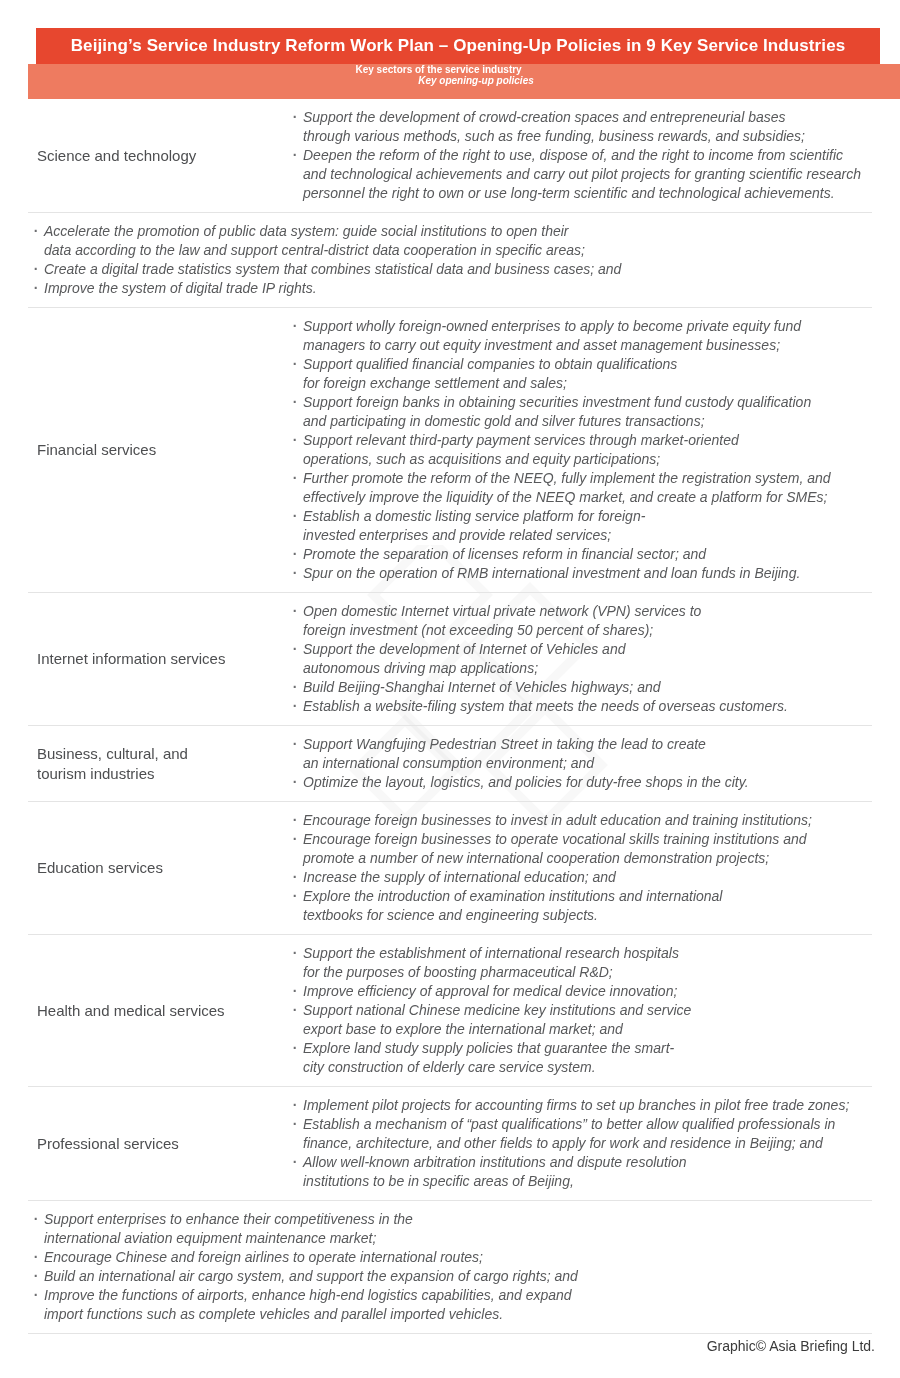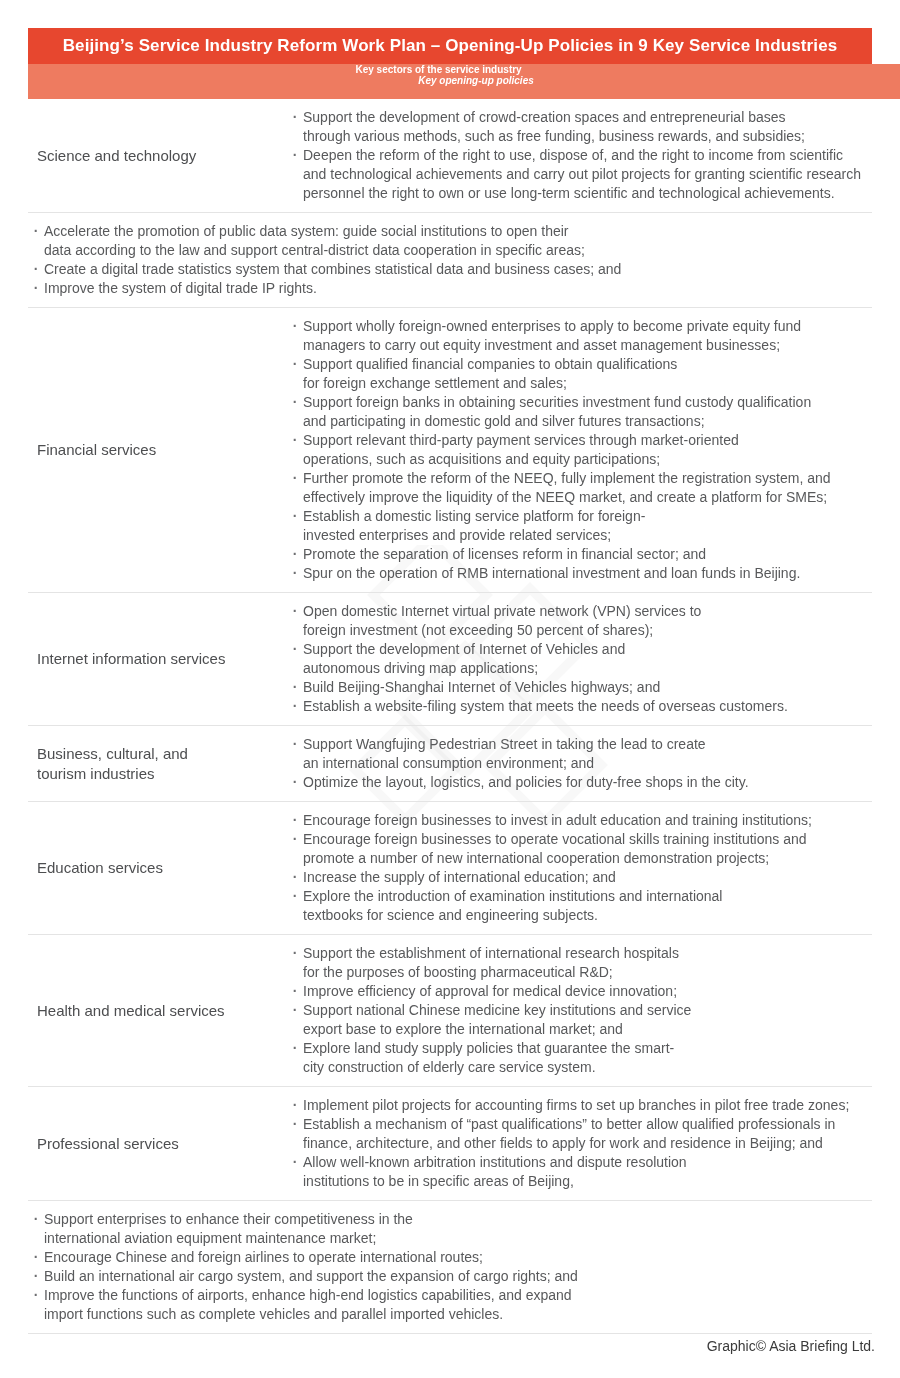--- a/index.html
+++ b/index.html
@@ -12,21 +12,21 @@
   }
   html,body{margin:0;padding:0;background:#ffffff;}
   .page{
     position:relative;
     width:900px;height:1378px;
     background:#ffffff;
     font-family:"Liberation Sans","DejaVu Sans",sans-serif;
     overflow:hidden;
   }
   .banner{
-    position:absolute;left:28px;top:28px;width:844px;height:36px;
+    position:absolute;left:36px;top:28px;width:844px;height:36px;
     background:var(--accent);
     color:#ffffff;font-weight:bold;font-size:17px;
     display:flex;align-items:center;justify-content:center;
     letter-spacing:.1px;
   }
   .colhead{
     position:absolute;left:28px;top:64px;width:896px;height:35px;
     background:var(--accent-light);
     color:#ffffff;font-weight:bold;font-size:10px;
     display:flex;align-items:center;flex-direction:column;
@@ -57,21 +57,21 @@
   }
   .policies li{
     display:flex;
     font-size:14px;line-height:19px;color:var(--body-text);
   }
   .dot{
     width:16px;flex:none;text-align:center;
     color:#6d6e71;font-weight:bold;
   }
   .ptext{
-    flex:1;white-space:pre-line;padding-right:6px;
+    flex:1;white-space:pre-line;padding-right:6px;font-style:italic;
   }
   .footer{
     position:absolute;right:25px;top:1338px;
     font-size:14px;color:var(--footer-text);
     z-index:1;
   }
 </style>
 </head>
 <body>
 

